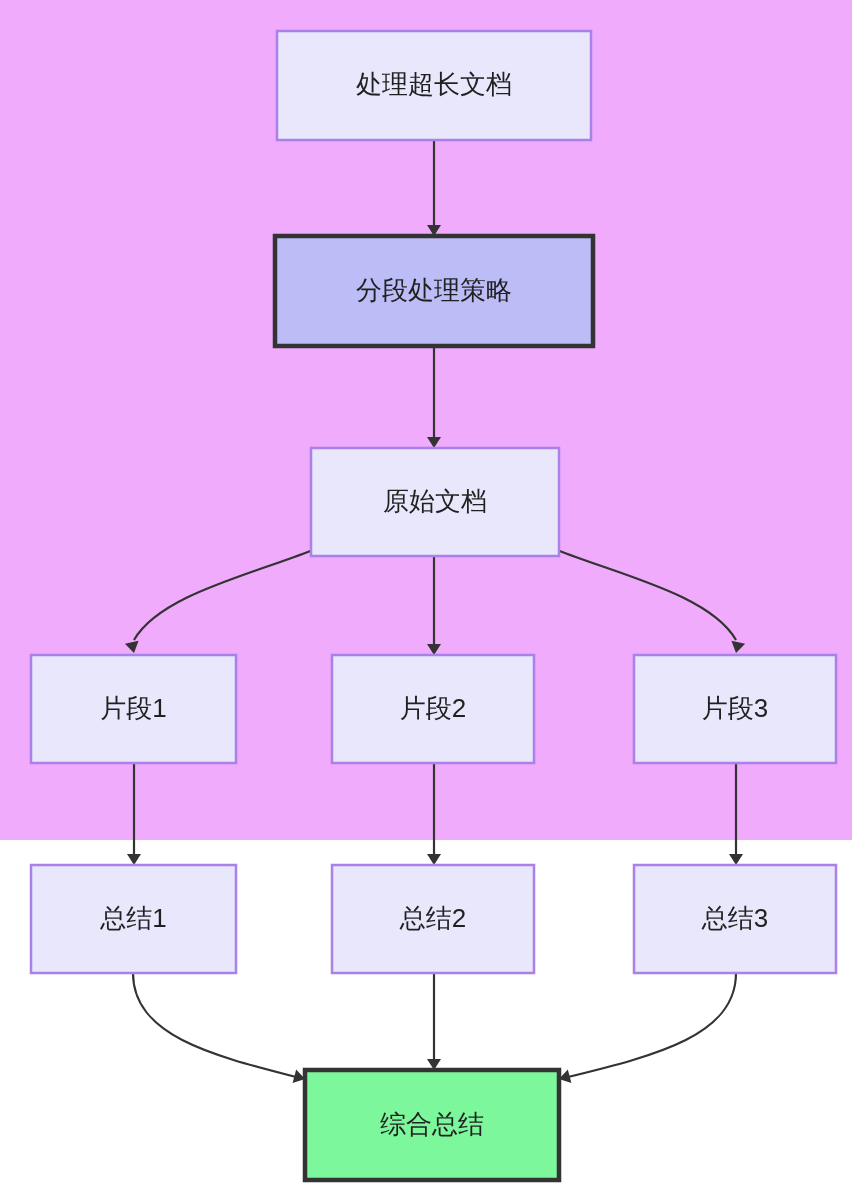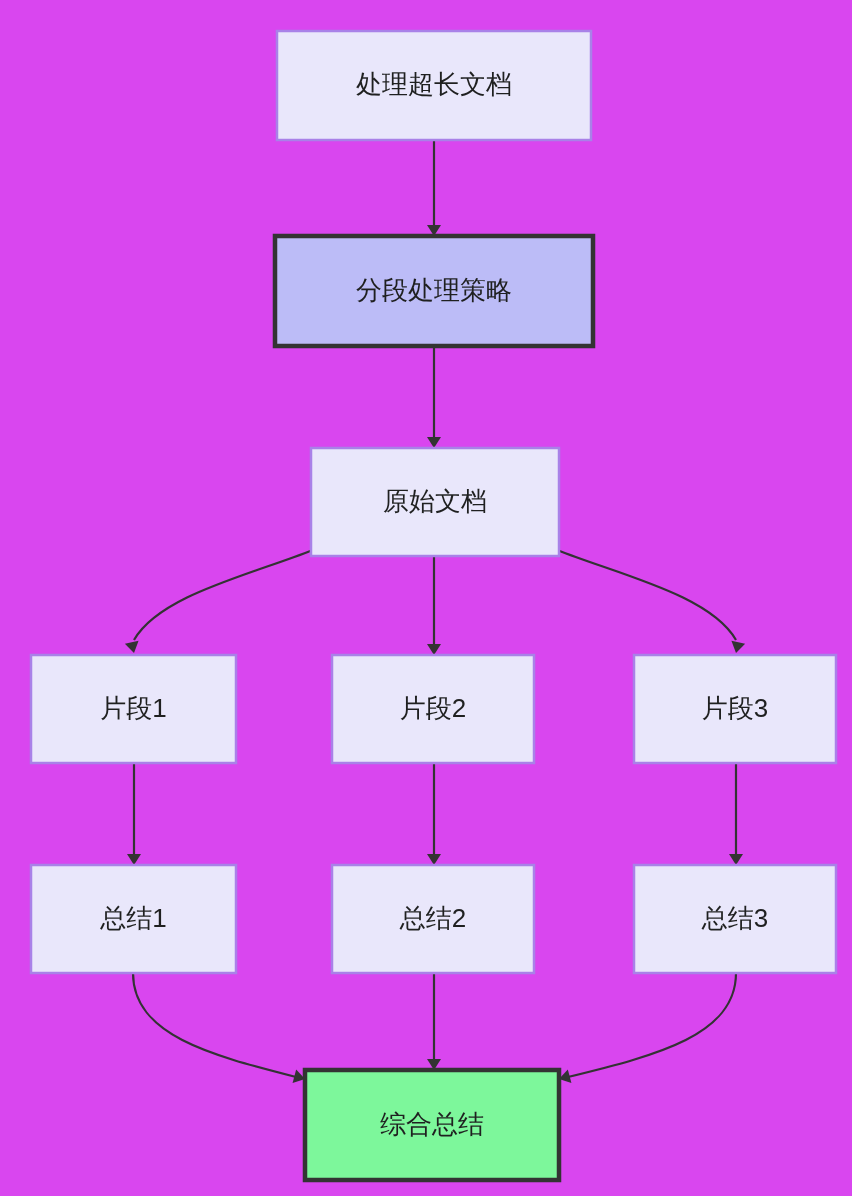--- a/index.html
+++ b/index.html
@@ -9,22 +9,22 @@
   }
   body {
     width: 852px;
     height: 1196px;
     font-family: "Liberation Sans", "DejaVu Sans", sans-serif;
     overflow: hidden;
   }
   #flowchart-root {
     position: relative;
     width: 852px;
-    height: 1196px;
-    background: #d946ef;
+    height: 840px;
+    background: #f0abfc;
   }
   svg.diagram {
     display: block;
     width: 852px;
     height: 1196px;
   }
   .node-label {
     font-family: "Liberation Sans", "DejaVu Sans", sans-serif;
     font-size: 26px;
     fill: #1f2020;

